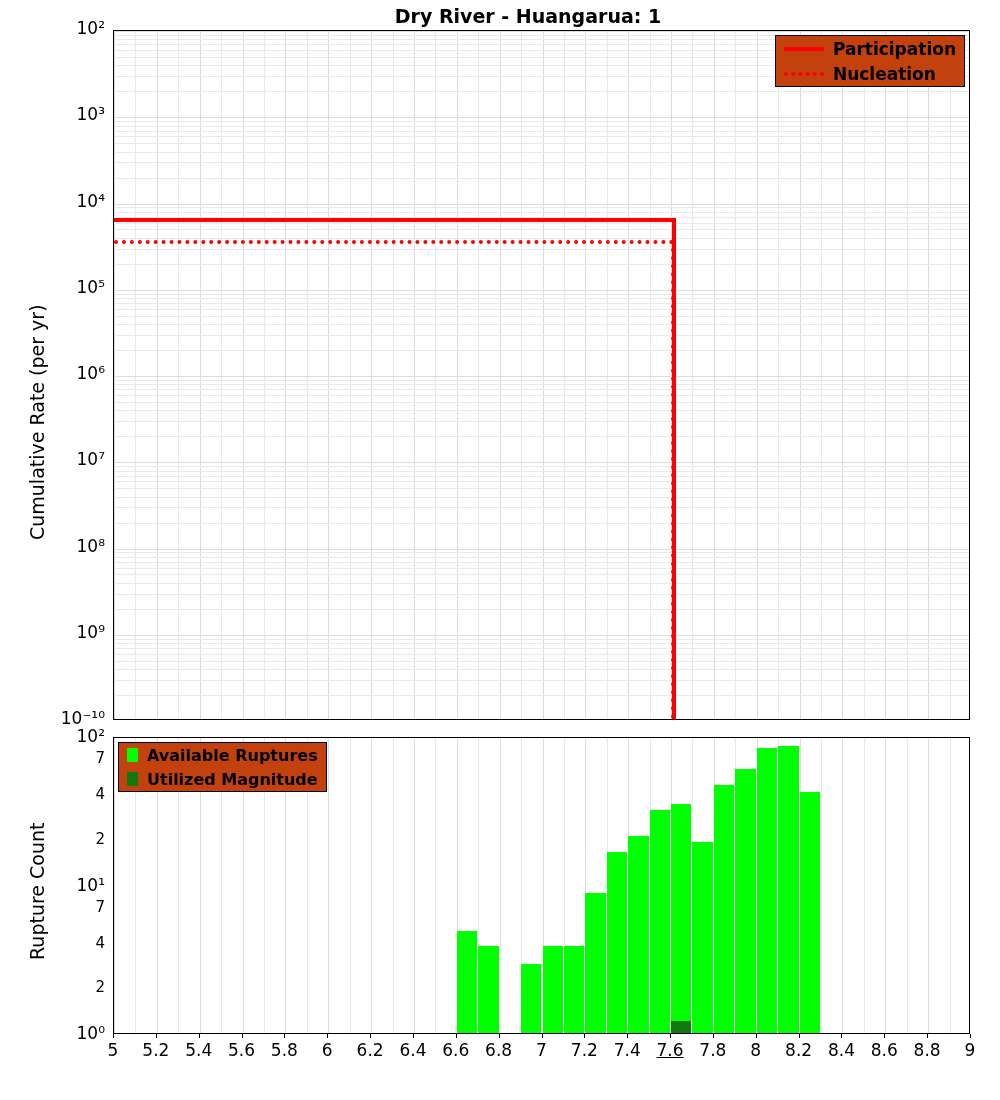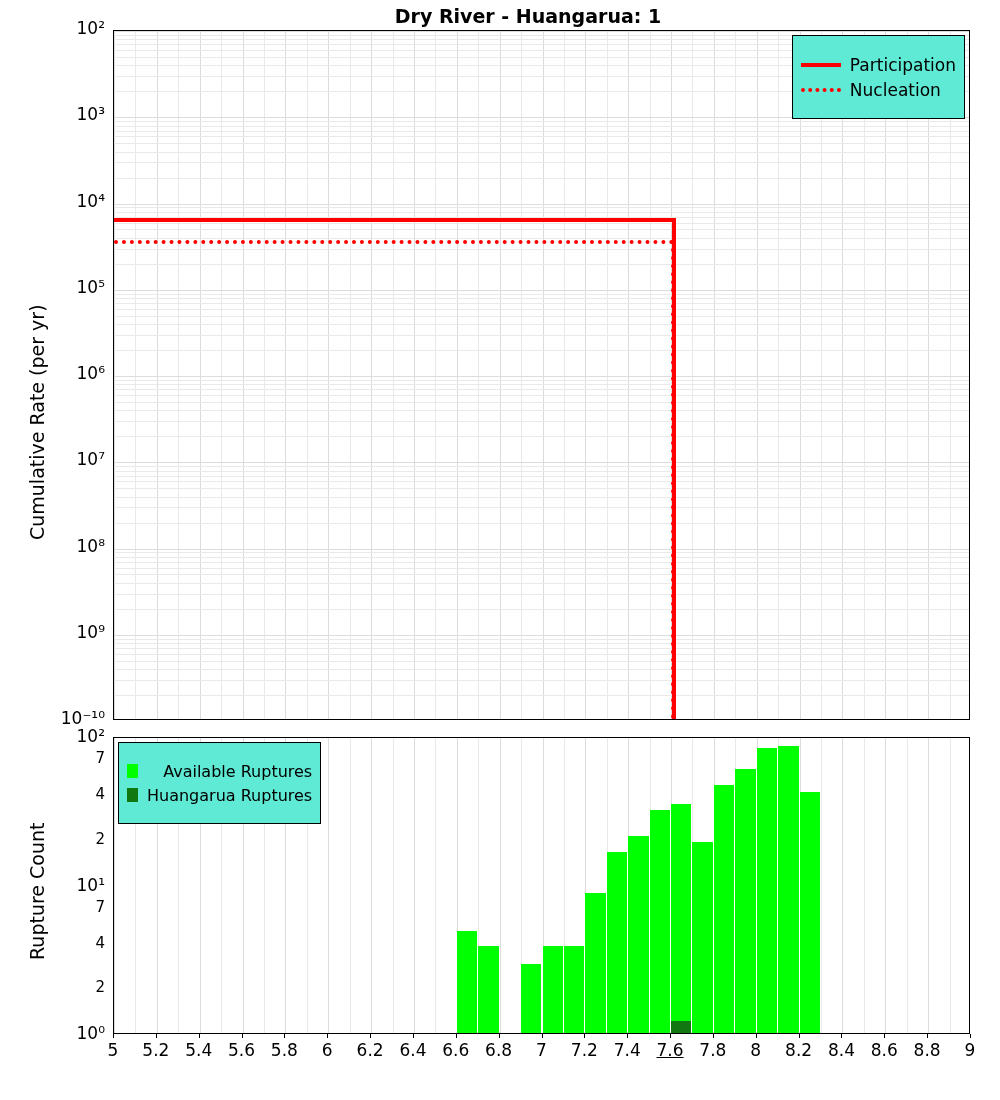--- a/index.html
+++ b/index.html
@@ -51,22 +51,22 @@
   }
 
   
   .line-solid{position:absolute;background:#ff0000;}
   .line-dotted{
     position:absolute;height:0;border-top:4px dotted #ff0000;
   }
 
   
   .legend{
-    position:absolute;background:#5eead4;border:1px solid #000;
-    padding:16px 8px;font-size:17px;
+    position:absolute;background:#c2410c;border:1px solid #000;
+    padding:0 8px;font-size:17px;font-weight:bold;
   }
   .legend .row{display:flex;align-items:center;height:25px;}
   .legend .swatch-line{
     width:40px;height:4px;background:#ff0000;margin-right:9px;
   }
   .legend .swatch-dot{
     width:40px;height:0;border-top:4px dotted #ff0000;margin-right:9px;
   }
   .legend .swatch-box{
     width:11px;height:14px;margin-right:9px;display:inline-block;
@@ -285,21 +285,21 @@
         <div class="bar" style="left: 685.6px; width: 20.425px; top: 54.4299px; height: 242.57px;"></div>
       </div>
 
     <div class="legend bottom" id="legend-bottom" style="left:4px;top:4px;">
       <div class="row">
         <span class="swatch-box" style="background:#00ff00;"></span>
         <span>Available Ruptures</span>
       </div>
       <div class="row">
         <span class="swatch-box" style="background:#117711;"></span>
-        <span>Huangarua Ruptures</span>
+        <span>Utilized Magnitude</span>
       </div>
     </div>
   </div>
 
   <div class="ytitle" style="left:26px;top:540px;">Cumulative Rate (per yr)</div>
   <div class="ytitle" style="left:26px;top:960px;">Rupture Count</div>
 
   <div id="ylabels-top">
       <div class="ylabel-t" style="left: 21px; width: 84px; top: 18px;">10²</div>
       <div class="ylabel-t" style="left: 21px; width: 84px; top: 104.25px;">10³</div>

